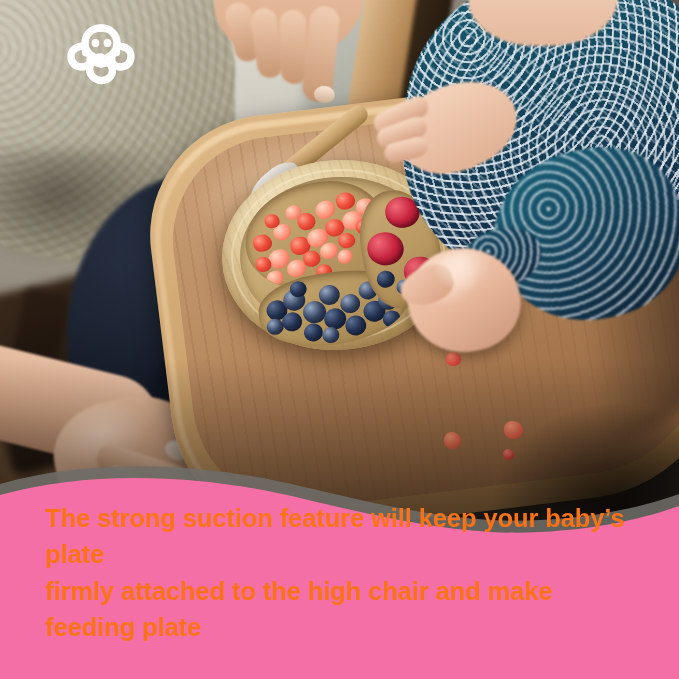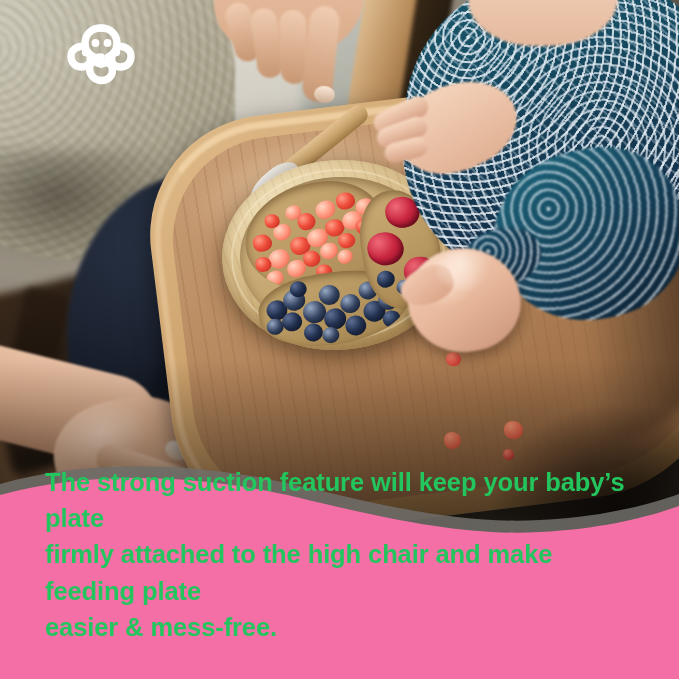--- a/index.html
+++ b/index.html
@@ -484,24 +484,23 @@
     <div class="vig-br"></div>
   </div>
 
   <div class="waves">
     <svg viewBox="0 0 679 215" preserveAspectRatio="none" aria-hidden="true">
       <path fill="#6E6C68" fill-opacity="0.88" d="M0,20 C90,-6 200,-2 300,22 C400,46 470,60 540,56 C600,53 645,42 679,30 L679,215 L0,215 Z"></path>
       <path fill="#F46FA6" d="M0,31 C90,6 200,10 300,34 C400,58 470,72 540,68 C600,65 645,54 679,42 L679,215 L0,215 Z"></path>
     </svg>
   </div>
 
-  <div class="caption" style="color: #22c55e;">
+  <div class="caption" style="color: #f97316;">
     <p>The strong suction feature will keep your baby’s plate</p>
     <p>firmly attached to the high chair and make feeding plate</p>
-    <p>easier &amp; mess-free.</p>
   </div>
 
   <div class="logo">
     <div class="logo-mark">
       <svg viewBox="0 0 82 62" width="82" height="62" aria-hidden="true">
         <g fill="none" stroke="#ffffff" stroke-width="7.4" stroke-linecap="round">
 
           <path d="M41 4 C50.5 4 57 10.5 57 19.5 C57 26 53 30.5 48 33" stroke-linejoin="round"></path>
           <path d="M41 4 C31.5 4 25 10.5 25 19.5 C25 26 29 30.5 34 33" stroke-linejoin="round"></path>
 

